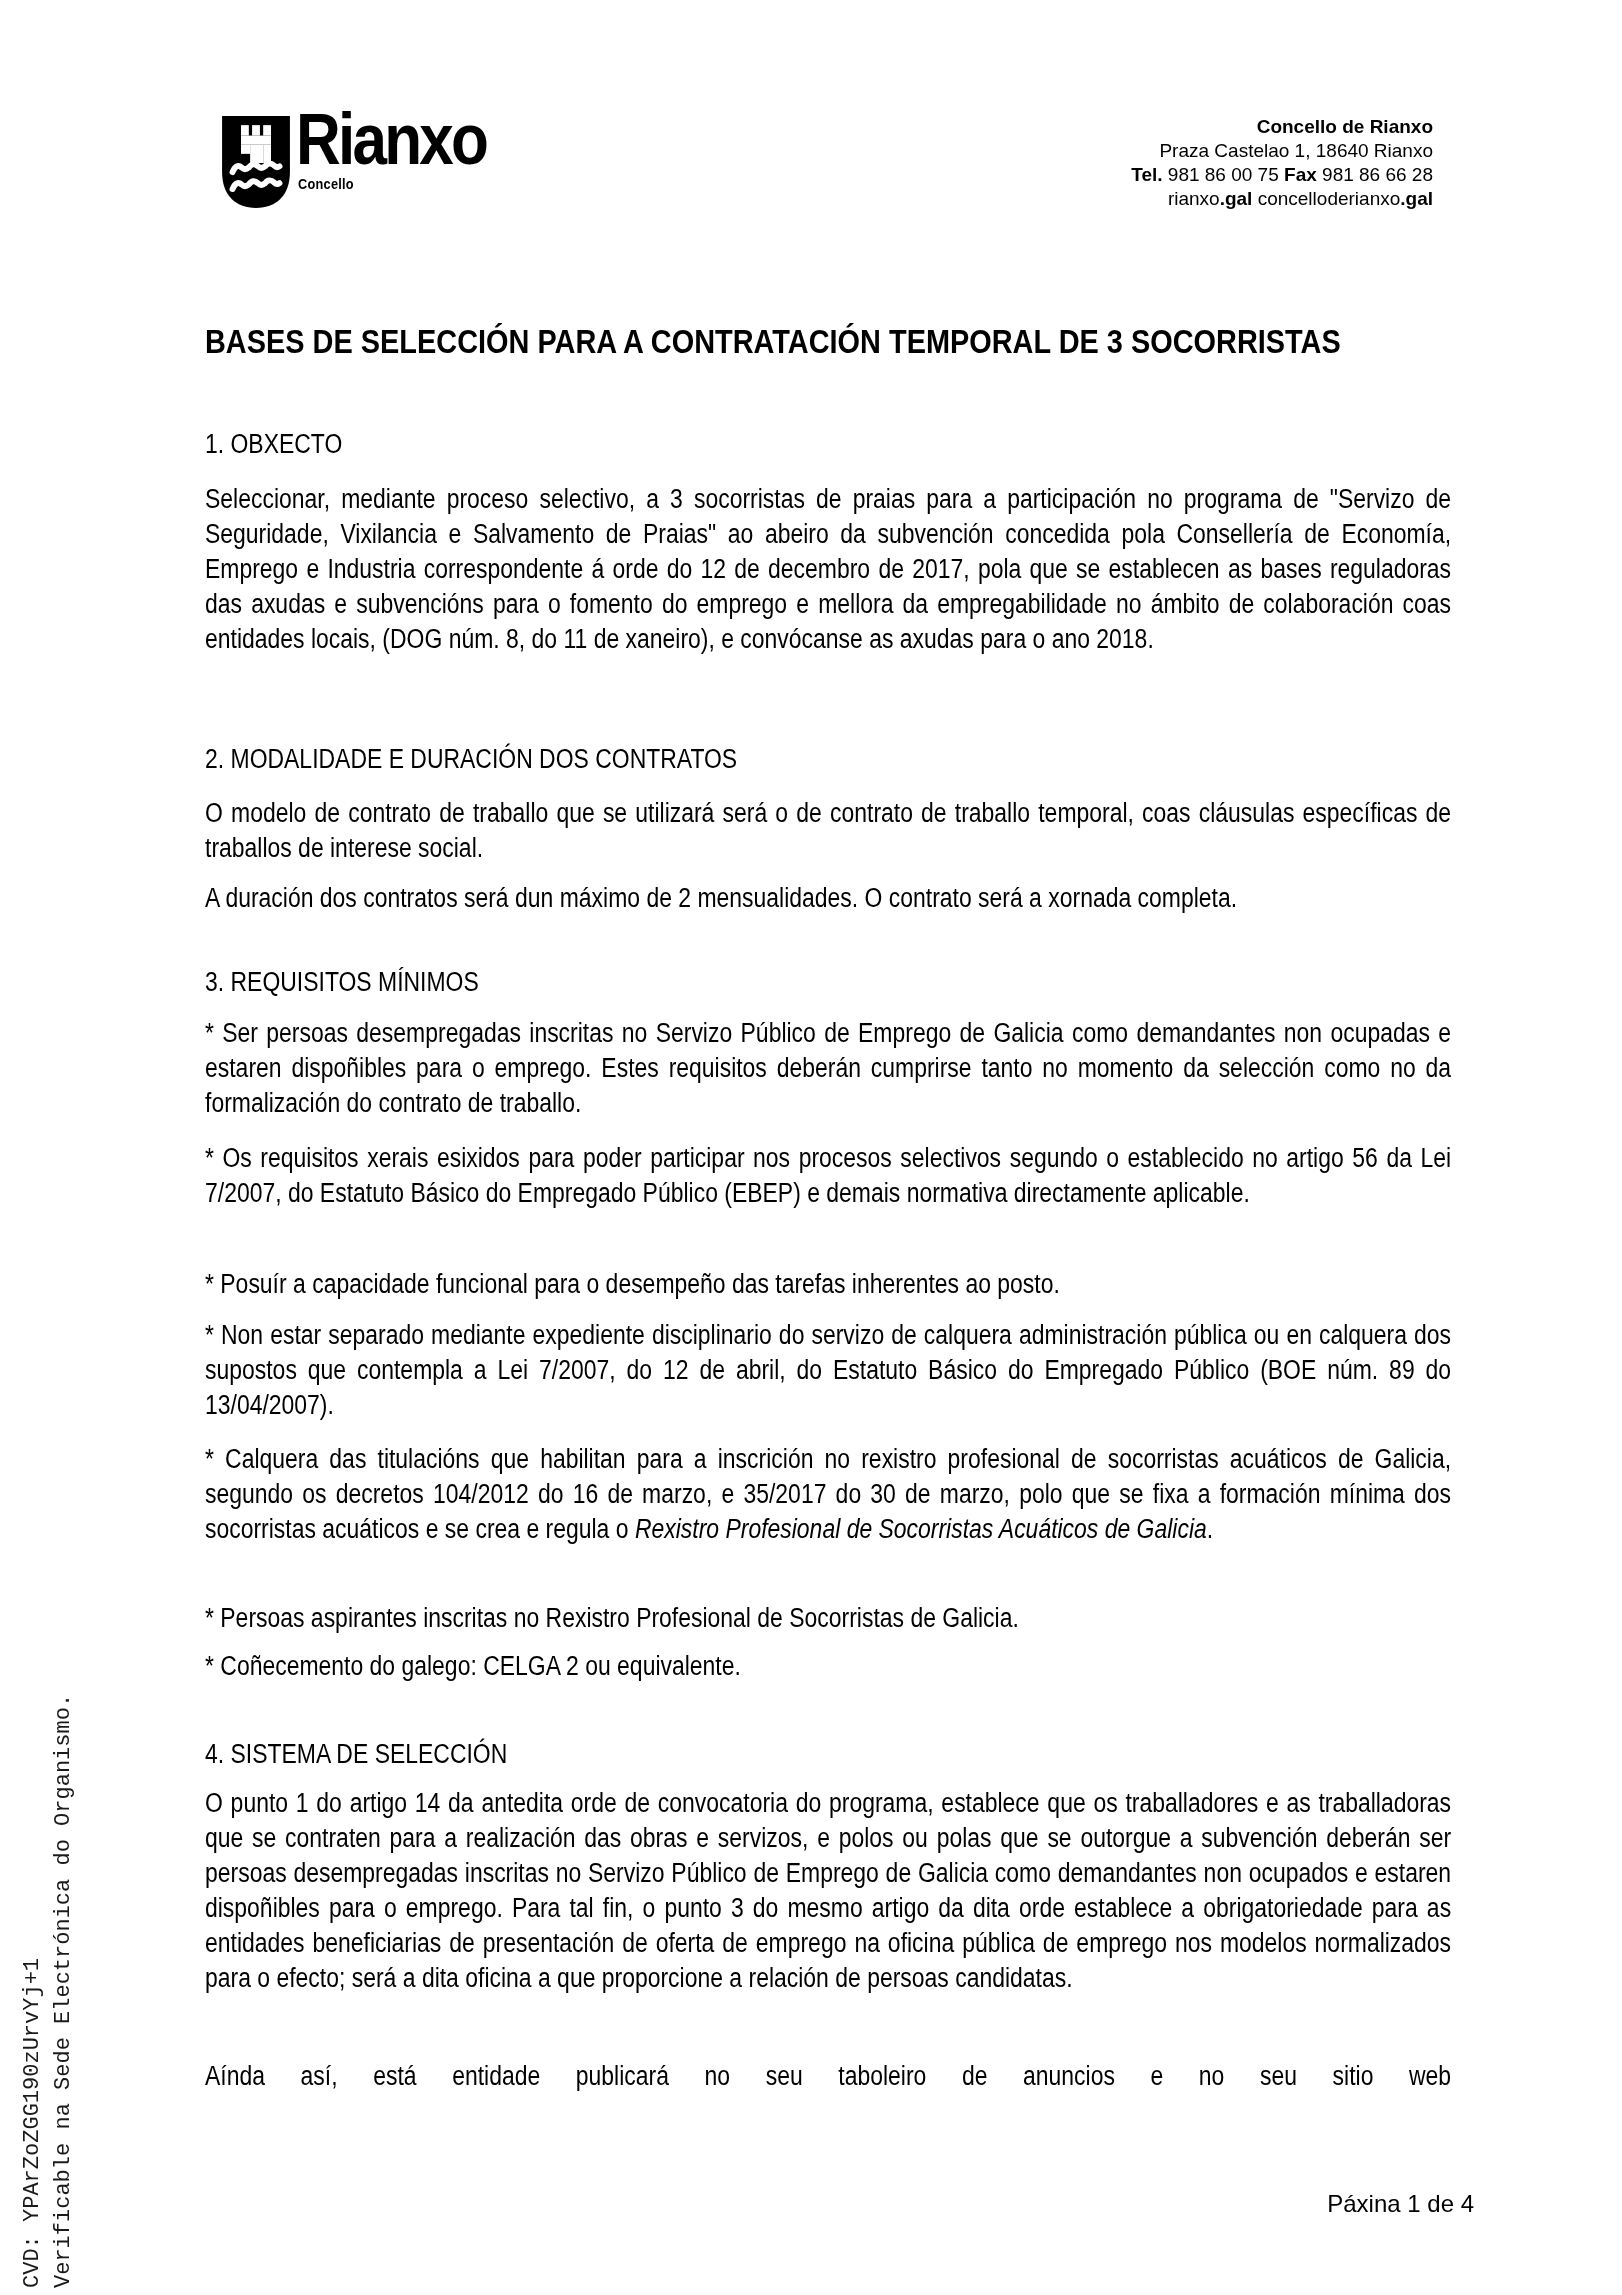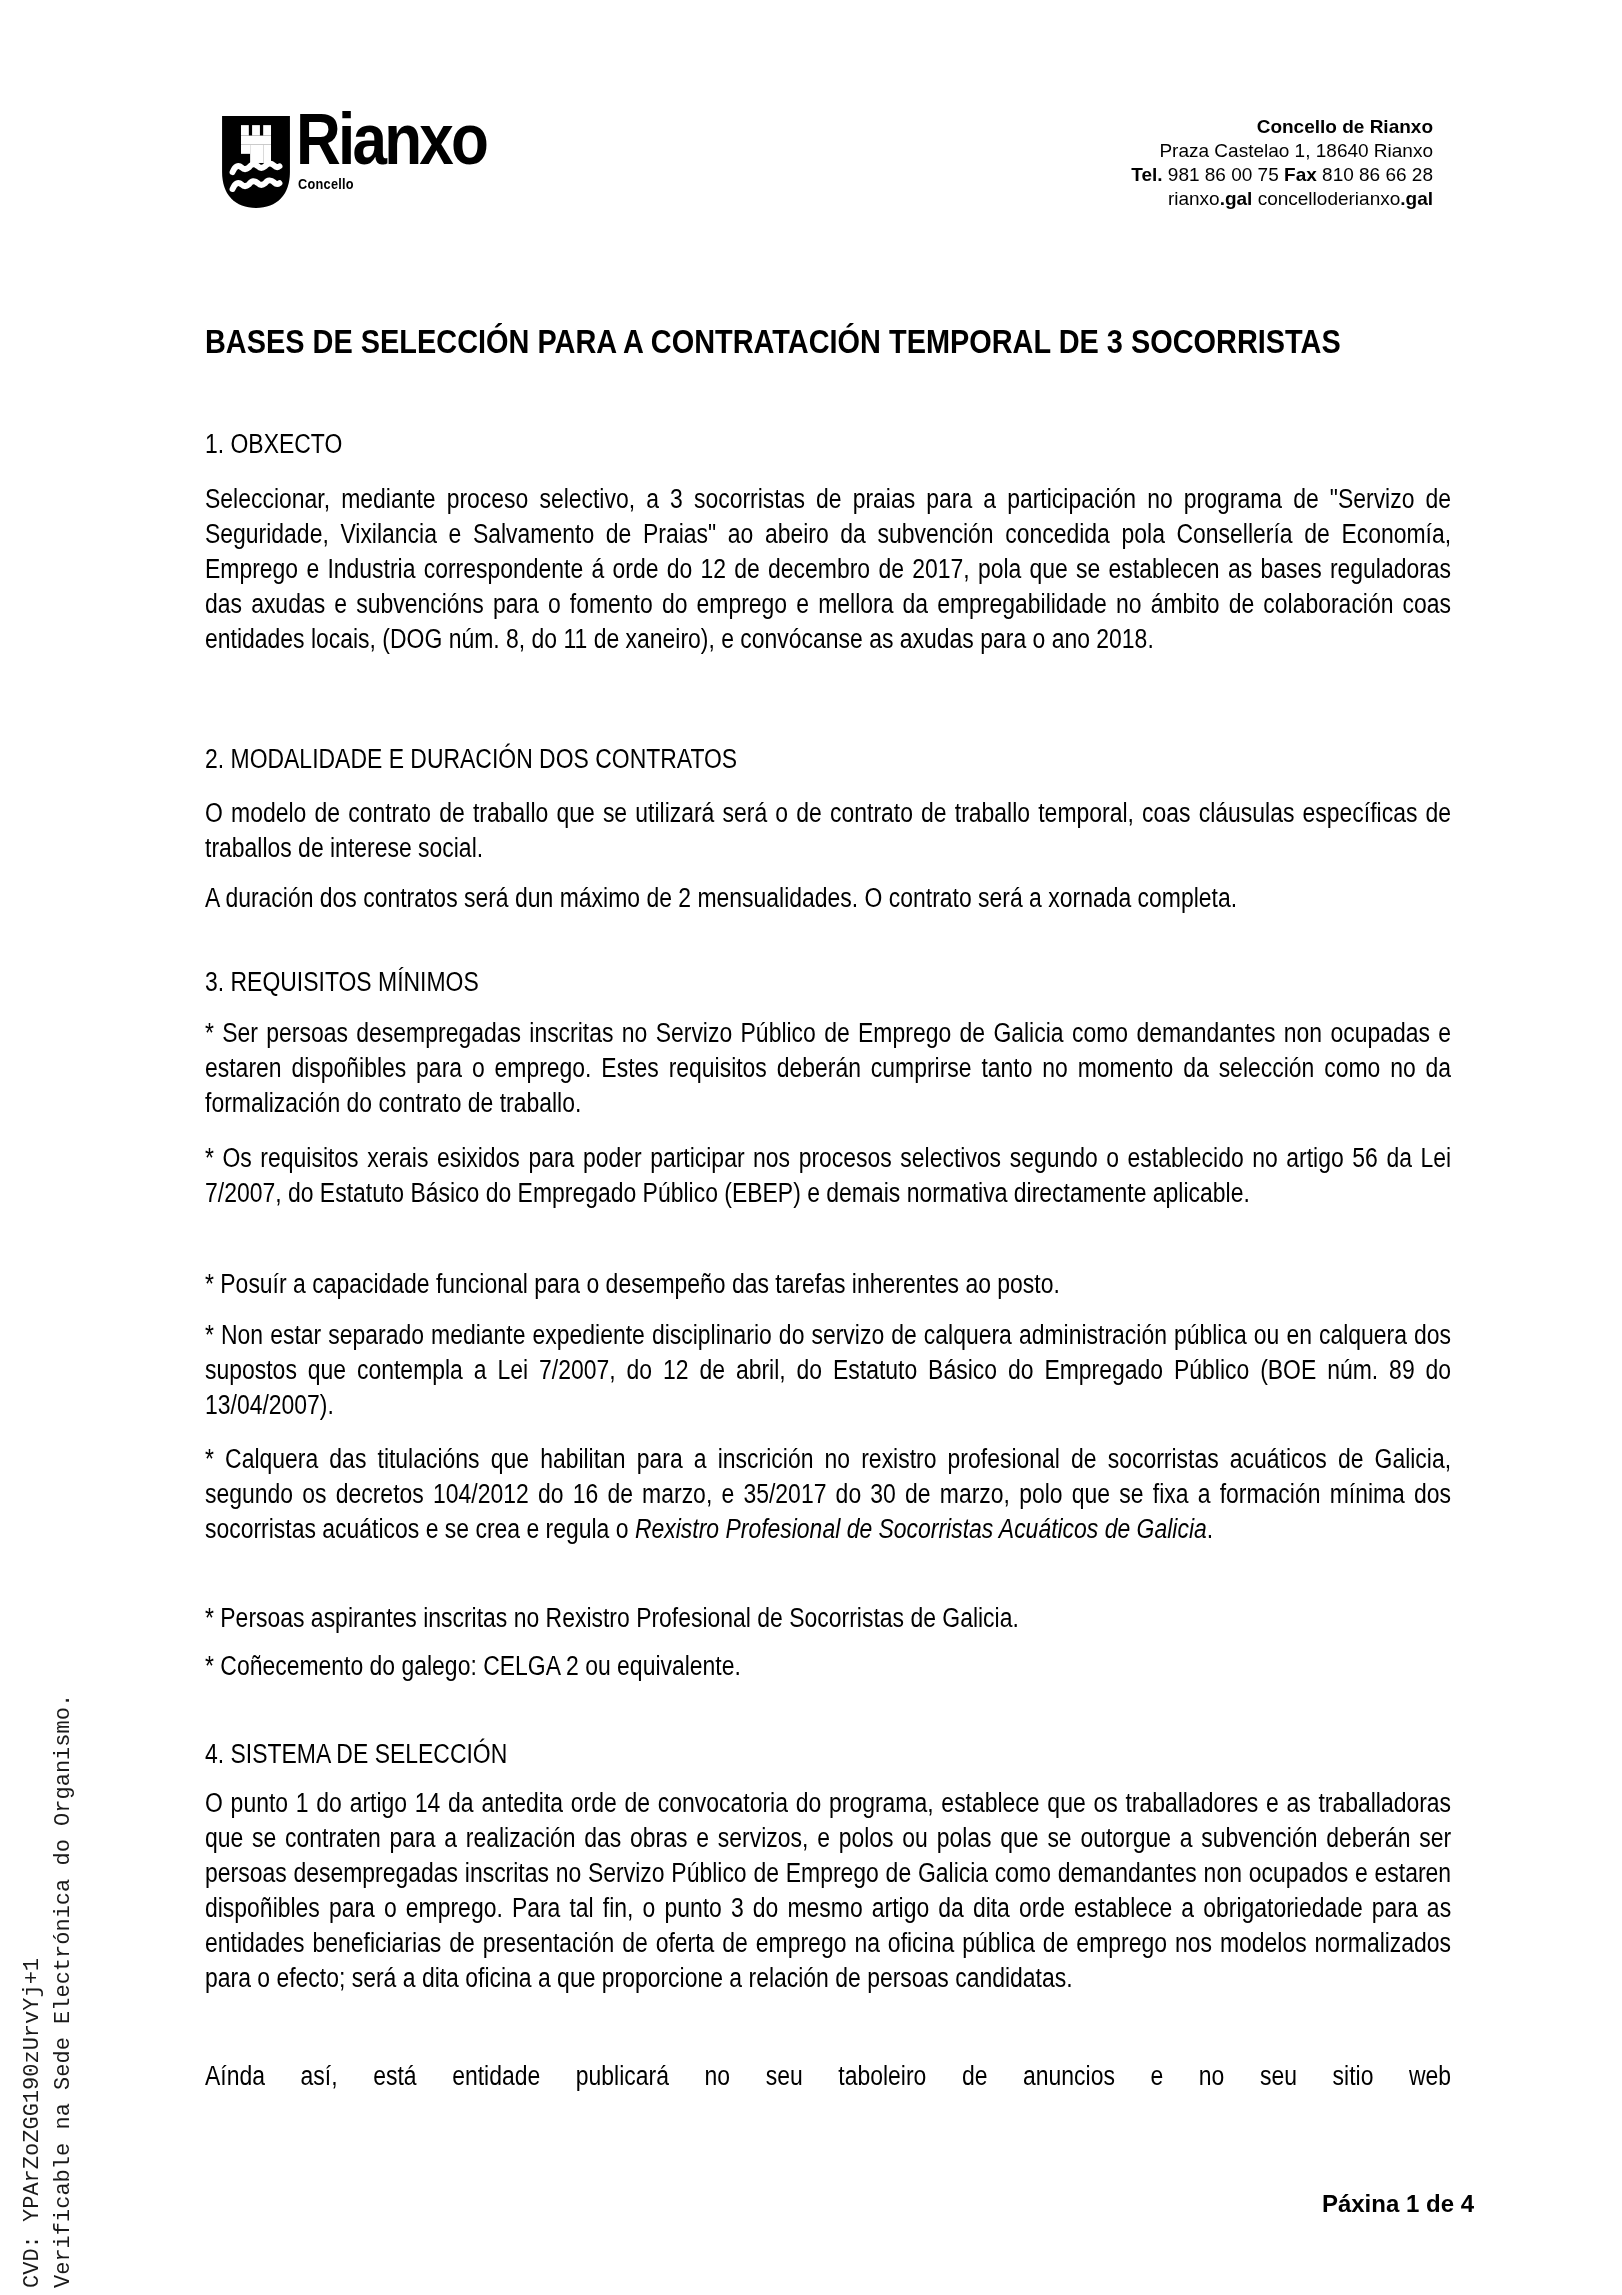--- a/index.html
+++ b/index.html
@@ -48,21 +48,21 @@
   #sidebar {
     position:absolute; left:17px; top:2288px;
     transform:rotate(-90deg); transform-origin:0 0;
     font-family:"Liberation Mono", monospace;
     font-size:22px; line-height:31px;
     white-space:nowrap; color:#1a1a1a;
   }
 
   #footer {
     position:absolute; top:2189px; right:148px;
-    font-size:24px; line-height:29px;font-weight:bold;
+    font-size:24px; line-height:29px;
   }
 </style>
 </head>
 <body>
 
 <div class="abs" id="shield">
   <svg width="68" height="92" viewBox="0 0 104 141" xmlns="http://www.w3.org/2000/svg" aria-hidden="true">
     <path d="M0,0 H104 V86 C104,121 84,141 52,141 C20,141 0,121 0,86 Z" fill="#000000"></path>
 
     <rect x="29" y="14" width="12" height="16" fill="#ffffff"></rect>
@@ -78,21 +78,21 @@
     <path d="M16,86 Q22,72 30,79 Q35,84 41,79 Q47,70 55,77 Q60,82 66,77 Q72,69 80,76 Q84,80 88,77" fill="none" stroke="#ffffff" stroke-width="9" stroke-linecap="round" stroke-linejoin="round"></path>
     <path d="M16,112 Q22,98 30,105 Q35,110 41,105 Q47,96 55,103 Q60,108 66,103 Q72,95 80,102 Q84,106 88,103" fill="none" stroke="#ffffff" stroke-width="9" stroke-linecap="round" stroke-linejoin="round"></path>
   </svg>
 </div>
 <div id="brand" class="cond">Rianxo</div>
 <div id="brand-sub" class="cond">Concello</div>
 
 <div id="contact">
   <div><b>Concello de Rianxo</b></div>
   <div>Praza Castelao 1, 18640 Rianxo</div>
-  <div><b>Tel.</b><span> 981 86 00 75 </span><b>Fax</b><span> 810 86 66 28</span></div>
+  <div><b>Tel.</b><span> 981 86 00 75 </span><b>Fax</b><span> 981 86 66 28</span></div>
   <div><span>rianxo</span><b>.gal</b><span> concelloderianxo</span><b>.gal</b></div>
 </div>
 
 <h1 class="blk cond title" style="top:322px">BASES DE SELECCIÓN PARA A CONTRATACIÓN TEMPORAL DE 3 SOCORRISTAS</h1>
 
 <div class="blk cond head" style="top:427px">1. OBXECTO</div>
 <p class="blk cond" style="top:482px">Seleccionar, mediante proceso selectivo, a 3 socorristas de praias para a participación no programa de "Servizo de Seguridade, Vixilancia e Salvamento de Praias" ao abeiro da subvención concedida pola Consellería de Economía, Emprego e Industria correspondente á orde do 12 de decembro de 2017, pola que se establecen as bases reguladoras das axudas e subvencións para o fomento do emprego e mellora da empregabilidade no ámbito de colaboración coas entidades locais, (DOG núm. 8, do 11 de xaneiro), e convócanse as axudas para o ano 2018.</p>
 
 <div class="blk cond head" style="top:742px">2. MODALIDADE E DURACIÓN DOS CONTRATOS</div>
 <p class="blk cond" style="top:796px">O modelo de contrato de traballo que se utilizará será o de contrato de traballo temporal, coas cláusulas específicas de traballos de interese social.</p>

